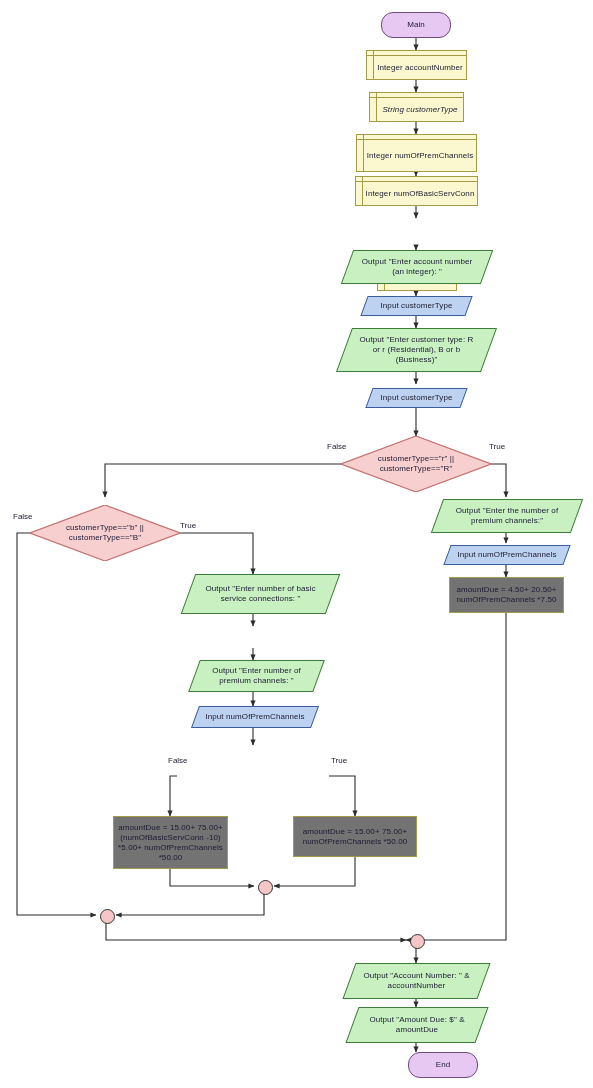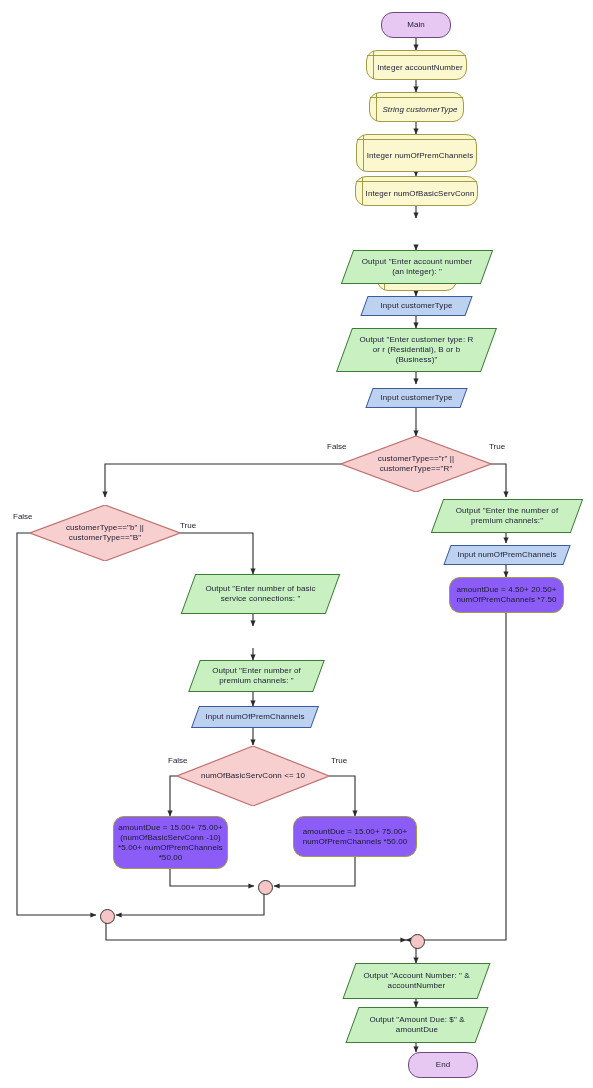--- a/index.html
+++ b/index.html
@@ -26,21 +26,20 @@
     display:flex;
     align-items:center;
     justify-content:center;
     text-align:center;
     color:#1a1a30;
     font-size:8px;
     line-height:10px;
     letter-spacing:.1px;
     white-space:pre-line;
     z-index:3;
-    border-radius:11px;
   }
 
   
   .terminator{
     background:#e7c8f2;
     border:1px solid #6e4a7a;
     border-radius:12px;
   }
 
   
@@ -58,21 +57,21 @@
   }
   .declare .strip-left{
     position:absolute;
     left:6px;top:0;
     width:1px;height:100%;
     background:#a39b45;
   }
 
   
   .process{
-    background:#8b5cf6;
+    background:#737373;
     border:1px solid #a39b45;
   }
 
   
   .io{
     border:none;
     background:transparent;
     position:absolute;
   }
   .io .skew{
@@ -293,26 +292,20 @@
     <span class="skew"></span>
     <span class="lbl">Output "Enter number of
 premium channels: "</span>
   </div>
 
   <div class="node io in" style="left:195px;top:706px;width:120px;height:22px;">
     <span class="skew"></span>
     <span class="lbl">Input numOfPremChannels</span>
   </div>
 
-  <div class="node decision" style="left:177px;top:746px;width:152px;height:60px;">
-    <svg class="dia" viewBox="0 0 152 60" preserveAspectRatio="none">
-      <polygon points="76,0 152,30 76,60 0,30" fill="#f7cfcf" stroke="#c1706f" stroke-width="1.2"></polygon>
-    </svg>
-    <span class="lbl">numOfBasicServConn &lt;= 10</span>
-  </div>
 
   <div class="node process" style="left:113px;top:816px;width:115px;height:53px;">amountDue = 15.00+ 75.00+
 (numOfBasicServConn -10)
 *5.00+ numOfPremChannels
 *50.00</div>
 
   <div class="node process" style="left:293px;top:816px;width:124px;height:41px;">amountDue = 15.00+ 75.00+
 numOfPremChannels *50.00</div>
 
   <div class="connector" style="left:258px;top:880px;"></div>

